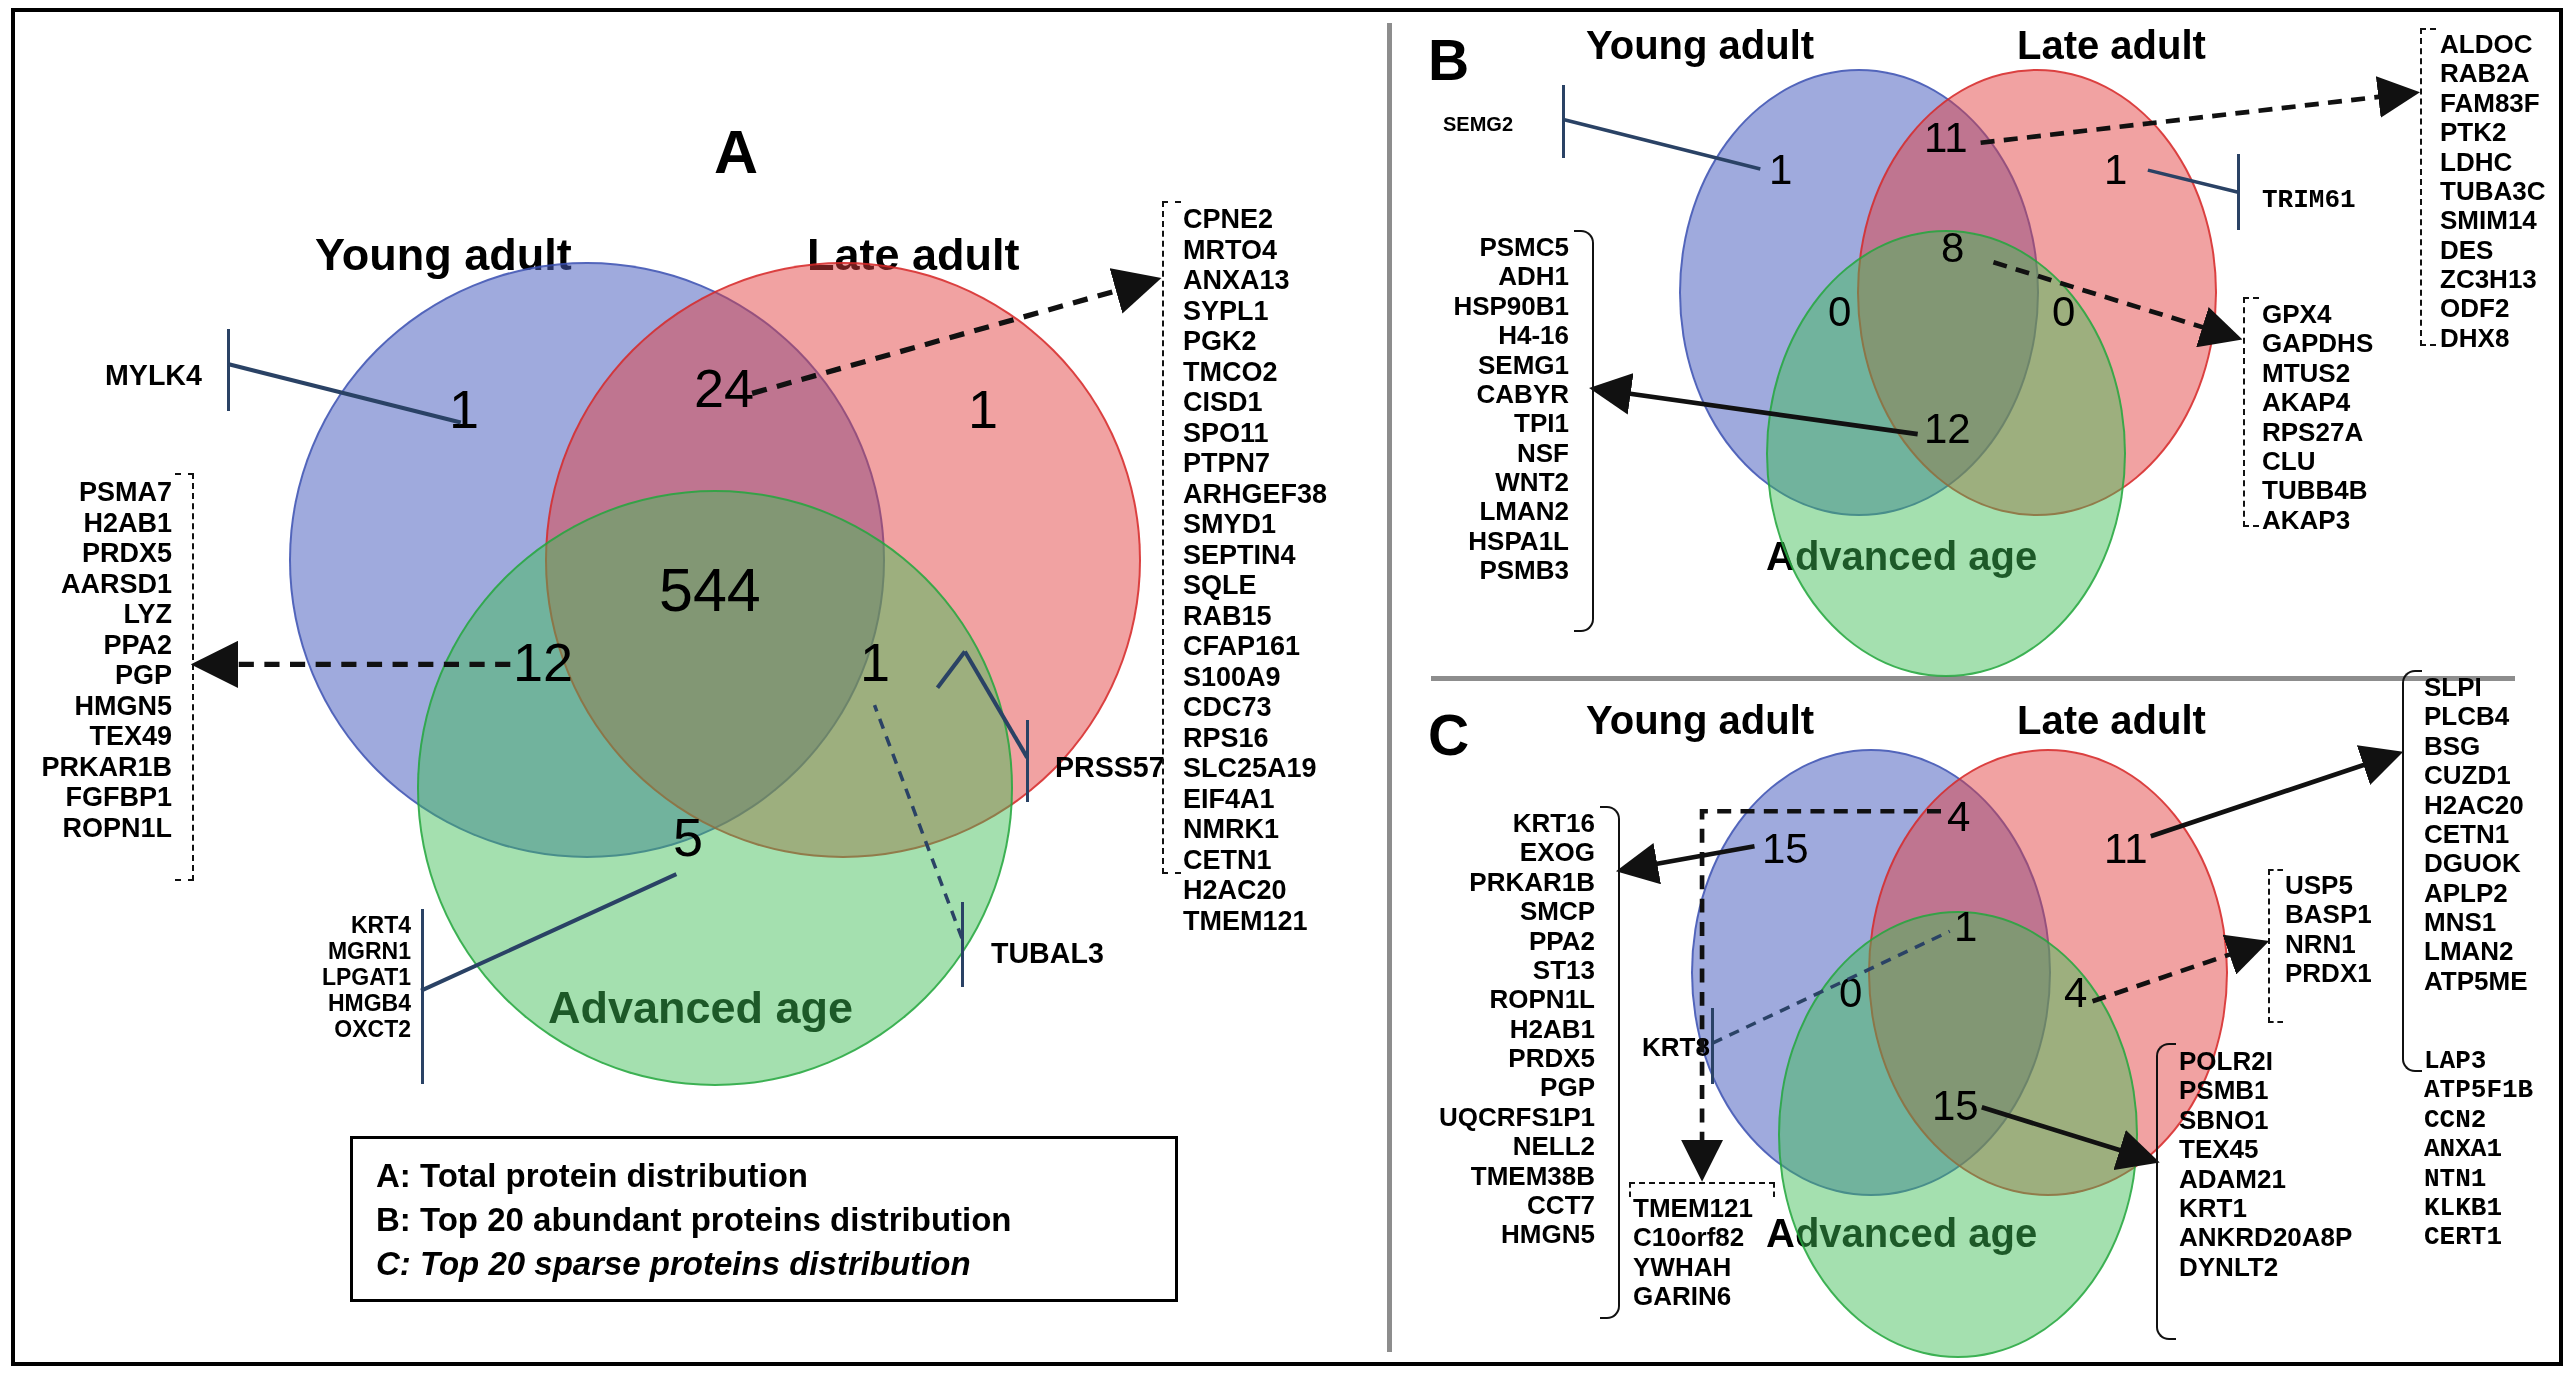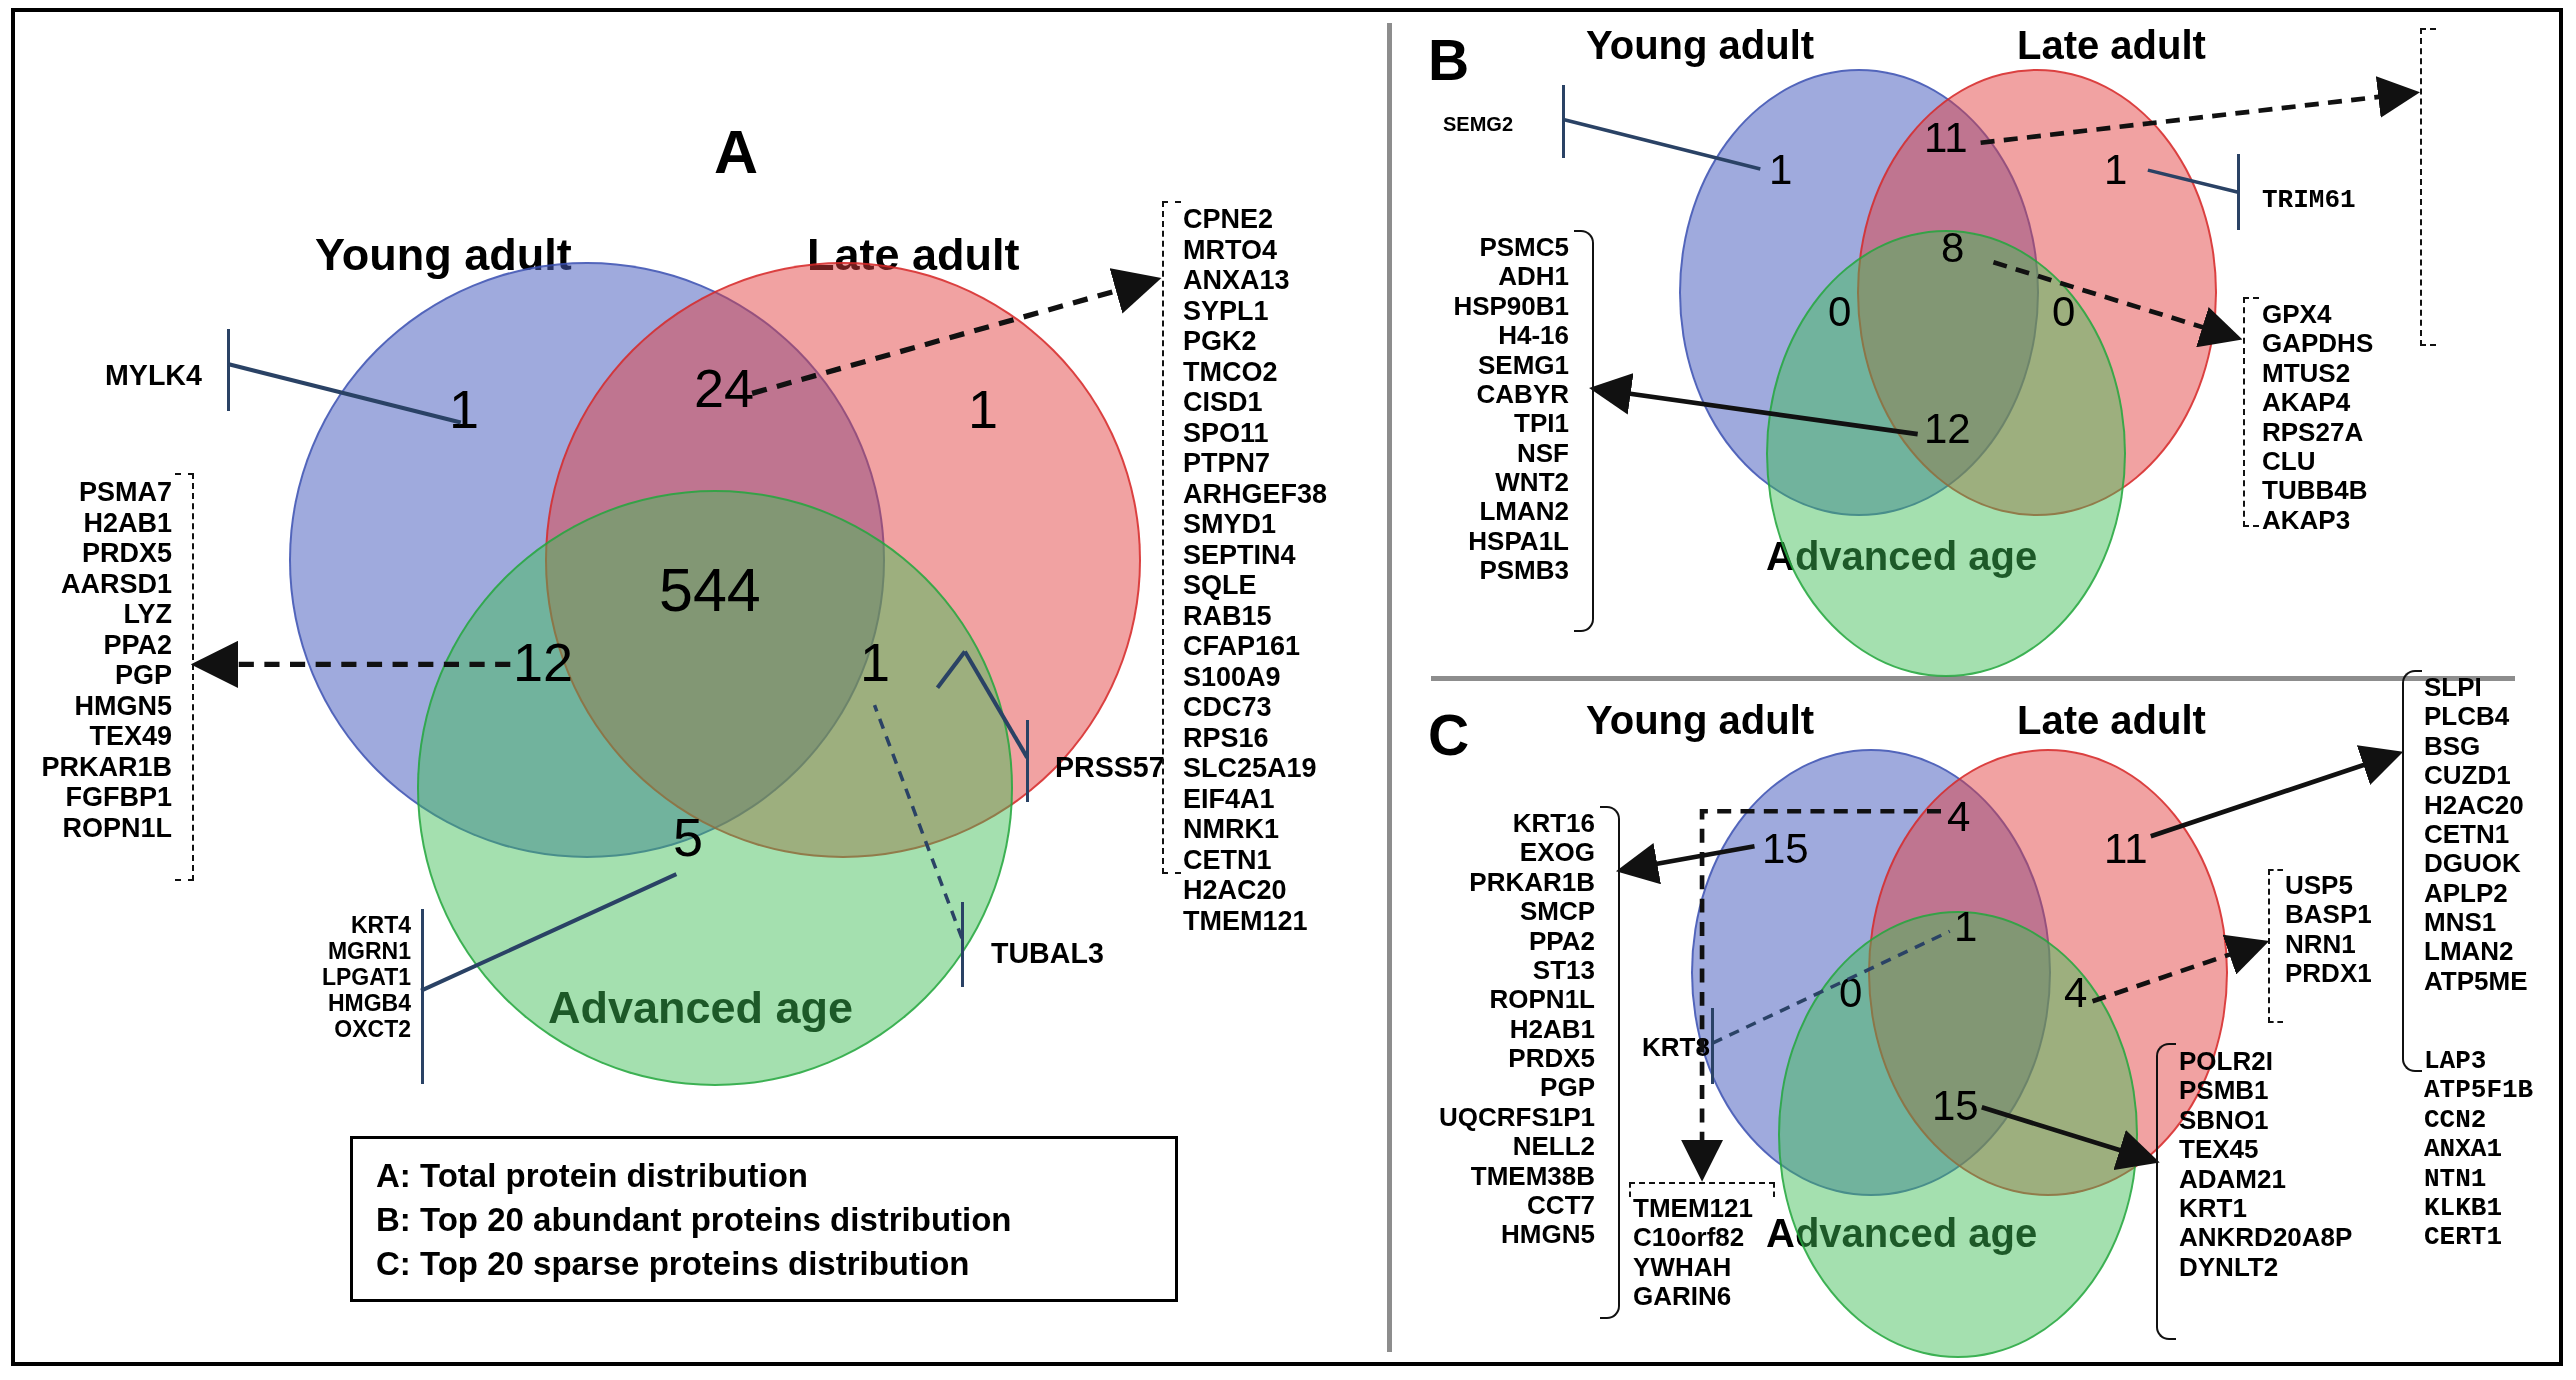--- a/index.html
+++ b/index.html
@@ -119,21 +119,21 @@
       <div>MGRN1</div>
       <div>LPGAT1</div>
       <div>HMGB4</div>
       <div>OXCT2</div>
     </div>
   <div class="tick" style="left:421px;top:909px;height:175px;"></div>
 
   <div class="legendbox" style="left:350px;top:1136px;width:828px;height:166px;padding:15px 23px;">
     <div style="font-size:33px;line-height:1.33;">A: Total protein distribution</div>
     <div style="font-size:33px;line-height:1.33;">B: Top 20 abundant proteins distribution</div>
-    <div style="font-size:33px;line-height:1.33;">C: Top 20 sparse proteins distribution</div>
+    <div style="font-size:33px;line-height:1.33;font-style:italic;">C: Top 20 sparse proteins distribution</div>
   </div>
 
   <div class="panel-letter" style="left:1428px;top:32px;font-size:57px;">B</div>
 
   <div class="set-label" style="left:1586px;top:24.5px;font-size:40px;">Young adult</div>
   <div class="set-label" style="left:2017px;top:24.5px;font-size:40px;">Late adult</div>
   <div class="set-label" style="left:1766px;top:536px;font-size:40px;">Advanced age</div>
 
   <div class="circle c-blue" style="left:1679px;top:69px;width:356px;height:443px;"></div>
   <div class="circle c-red" style="left:1857px;top:69px;width:356px;height:443px;"></div>
@@ -147,20 +147,33 @@
   <div class="count" style="left:2052px;top:291px;font-size:42px;">0</div>
   <div class="count" style="left:1924px;top:408px;font-size:42px;">12</div>
 
   <div class="tag" style="left:1443px;top:114px;font-size:20px;">SEMG2</div>
   <div class="tick" style="left:1562px;top:85px;height:73px;"></div>
 
   <div class="tag" style="left:2262px;top:187px;font-size:26px;font-family:Liberation Mono, monospace;">TRIM61</div>
   <div class="tick" style="left:2237px;top:154px;height:76px;"></div>
 
   <div class="brk brk-dash-l" style="left:2420px;top:28px;width:16.3px;height:318px;"></div>
+  <div class="plist right" style="left:2440px;top:30px;font-size:26px;">
+      <div>ALDOC</div>
+      <div>RAB2A</div>
+      <div>FAM83F</div>
+      <div>PTK2</div>
+      <div>LDHC</div>
+      <div>TUBA3C</div>
+      <div>SMIM14</div>
+      <div>DES</div>
+      <div>ZC3H13</div>
+      <div>ODF2</div>
+      <div>DHX8</div>
+    </div>
 
   <div class="brk brk-dash-l" style="left:2243px;top:297px;width:16.3px;height:230px;"></div>
   <div class="plist right" style="left:2262px;top:300px;font-size:26px;">
       <div>GPX4</div>
       <div>GAPDHS</div>
       <div>MTUS2</div>
       <div>AKAP4</div>
       <div>RPS27A</div>
       <div>CLU</div>
       <div>TUBB4B</div>

